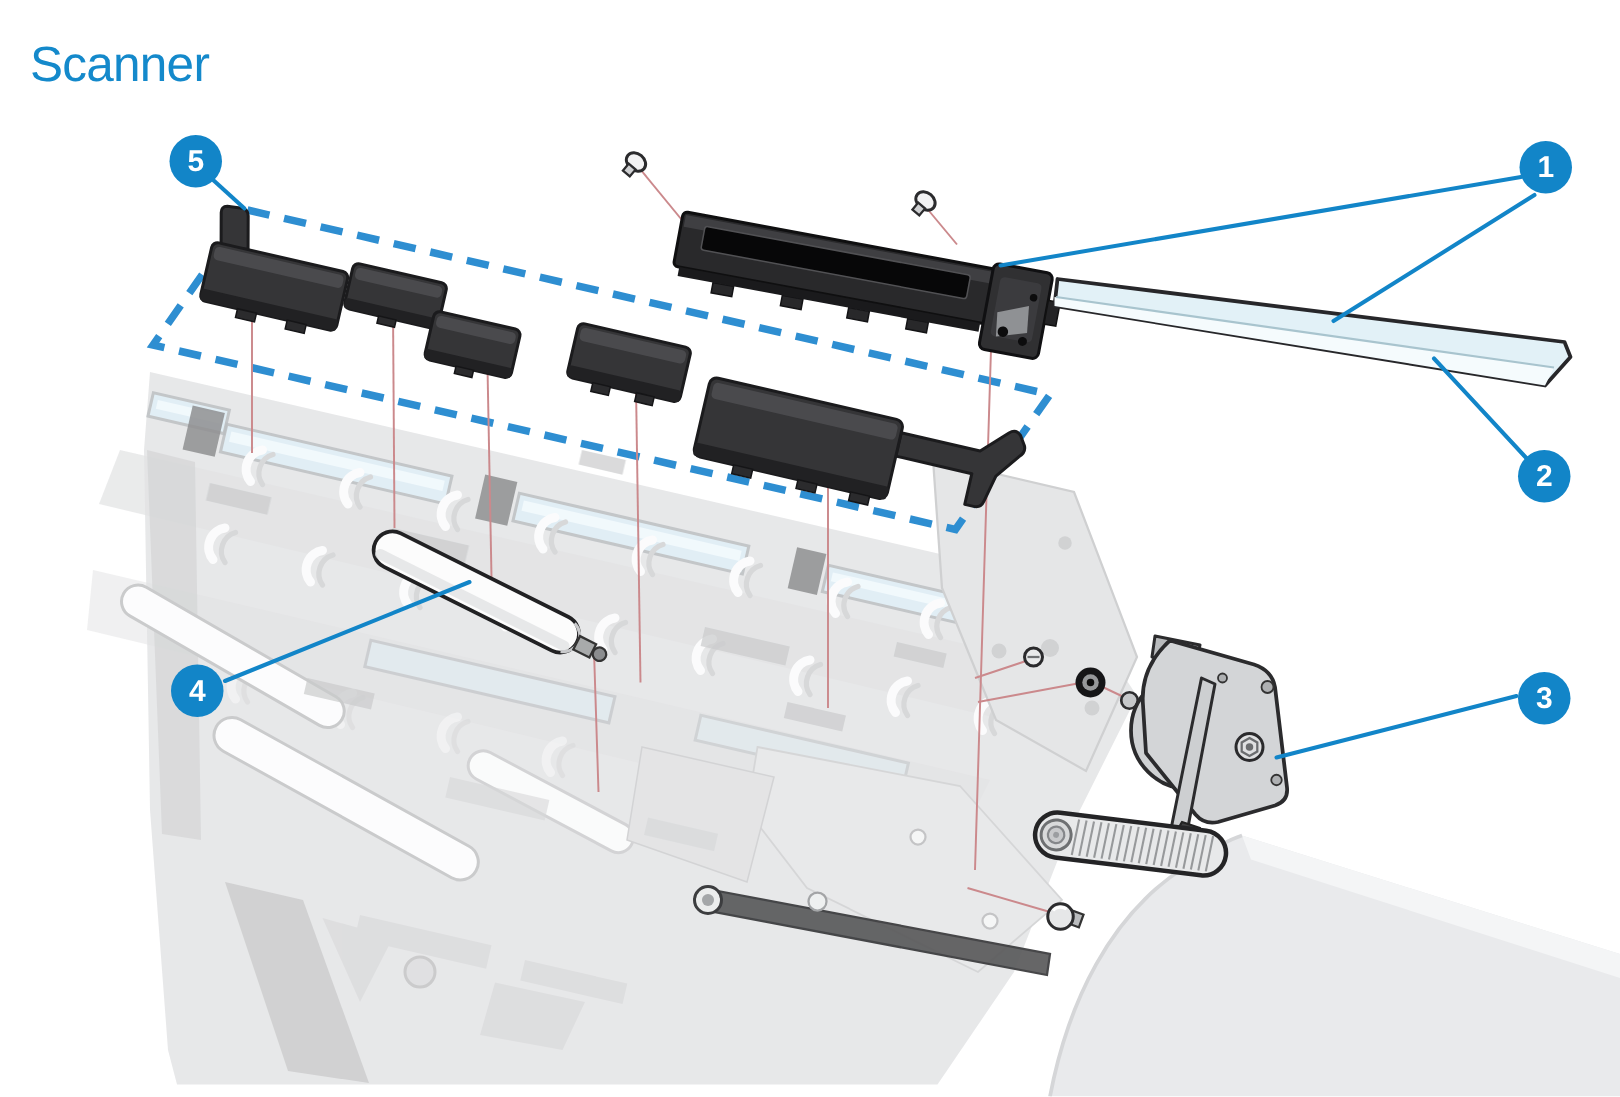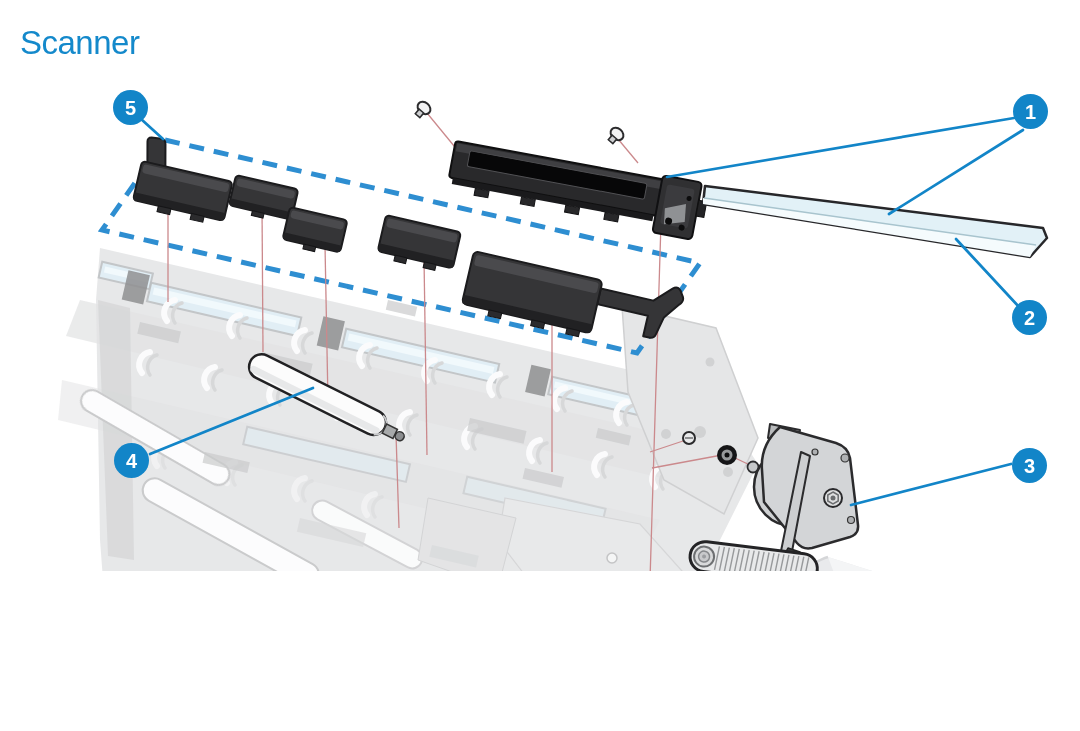--- a/index.html
+++ b/index.html
@@ -1,16 +1,16 @@
 <!DOCTYPE html>
 <html><head>
 <meta charset="utf-8">
 <style>
   html,body{margin:0;padding:0;background:#ffffff;}
-  .stage{position:relative;width:1080px;height:571px;background:#ffffff;overflow:hidden;
+  .stage{position:relative;width:1080px;height:731px;background:#ffffff;overflow:hidden;
          font-family:"Liberation Sans", sans-serif;}
   .stage svg{position:absolute;left:0;top:0;}
   .page-title{position:absolute;left:20px;top:24px;margin:0;
               font-size:33px;font-weight:500;letter-spacing:-0.5px;color:#1489cb;}
   .callout{position:absolute;width:35px;height:35px;border-radius:50%;
            background:#1285c8;color:#ffffff;display:flex;align-items:center;justify-content:center;
            font-size:20px;font-weight:bold;line-height:1;user-select:none;}
   .co-1{left:1013px;top:94px;}
   .co-2{left:1012px;top:300px;}
   .co-3{left:1012px;top:448px;}

